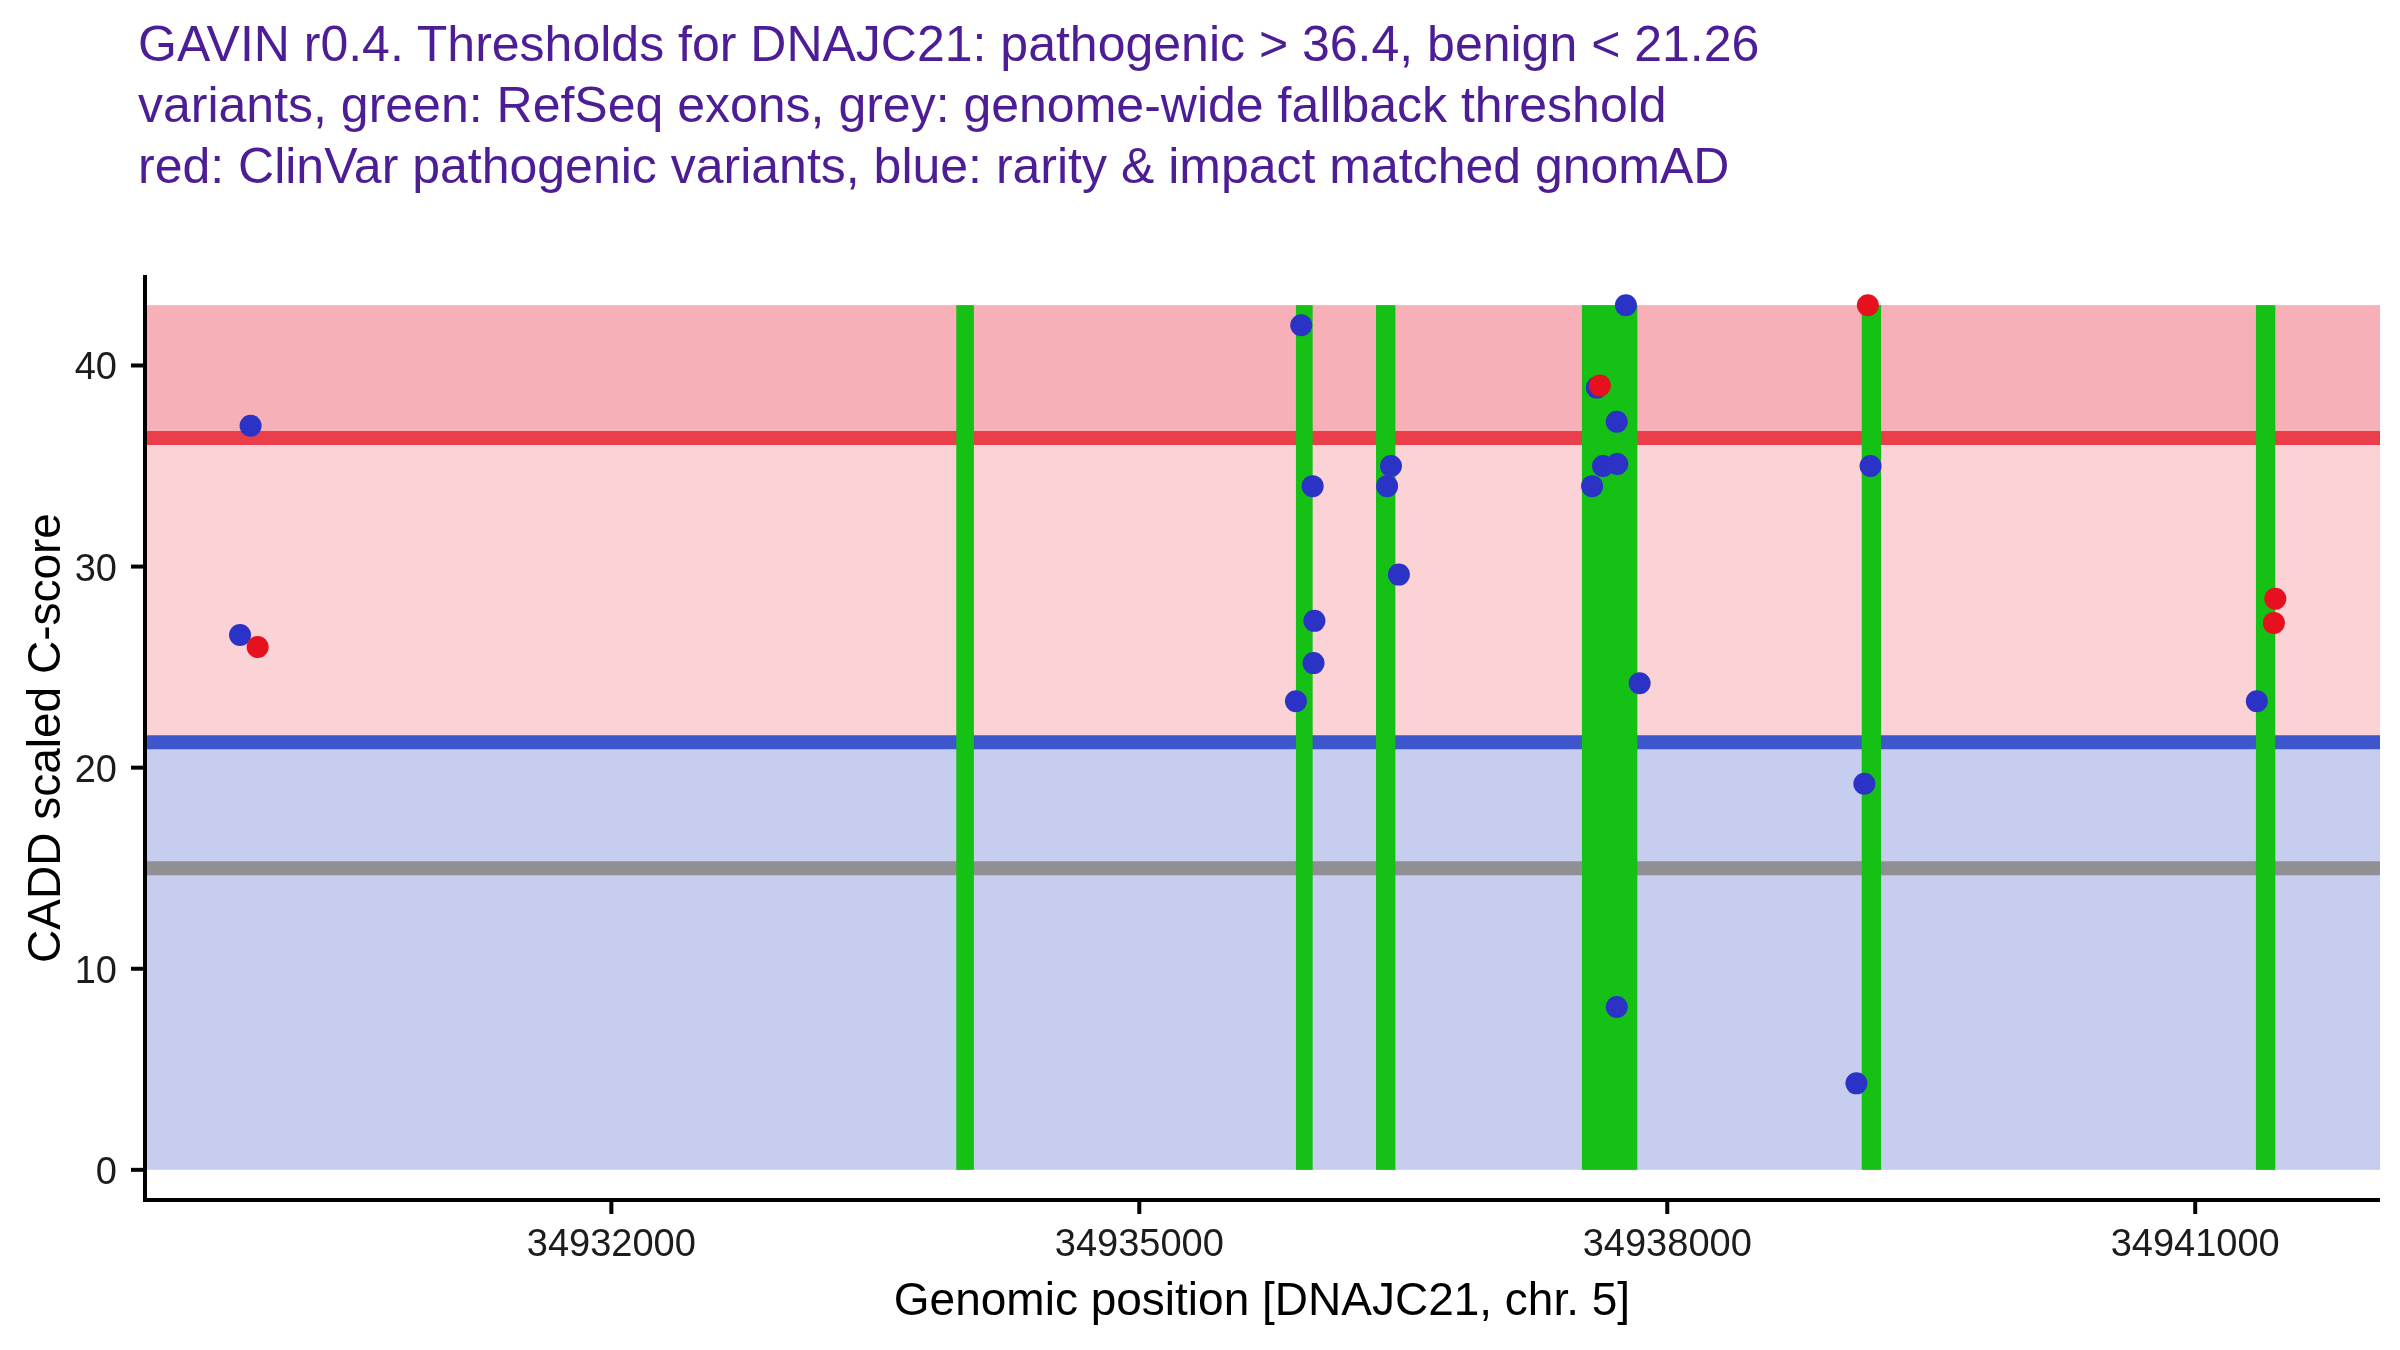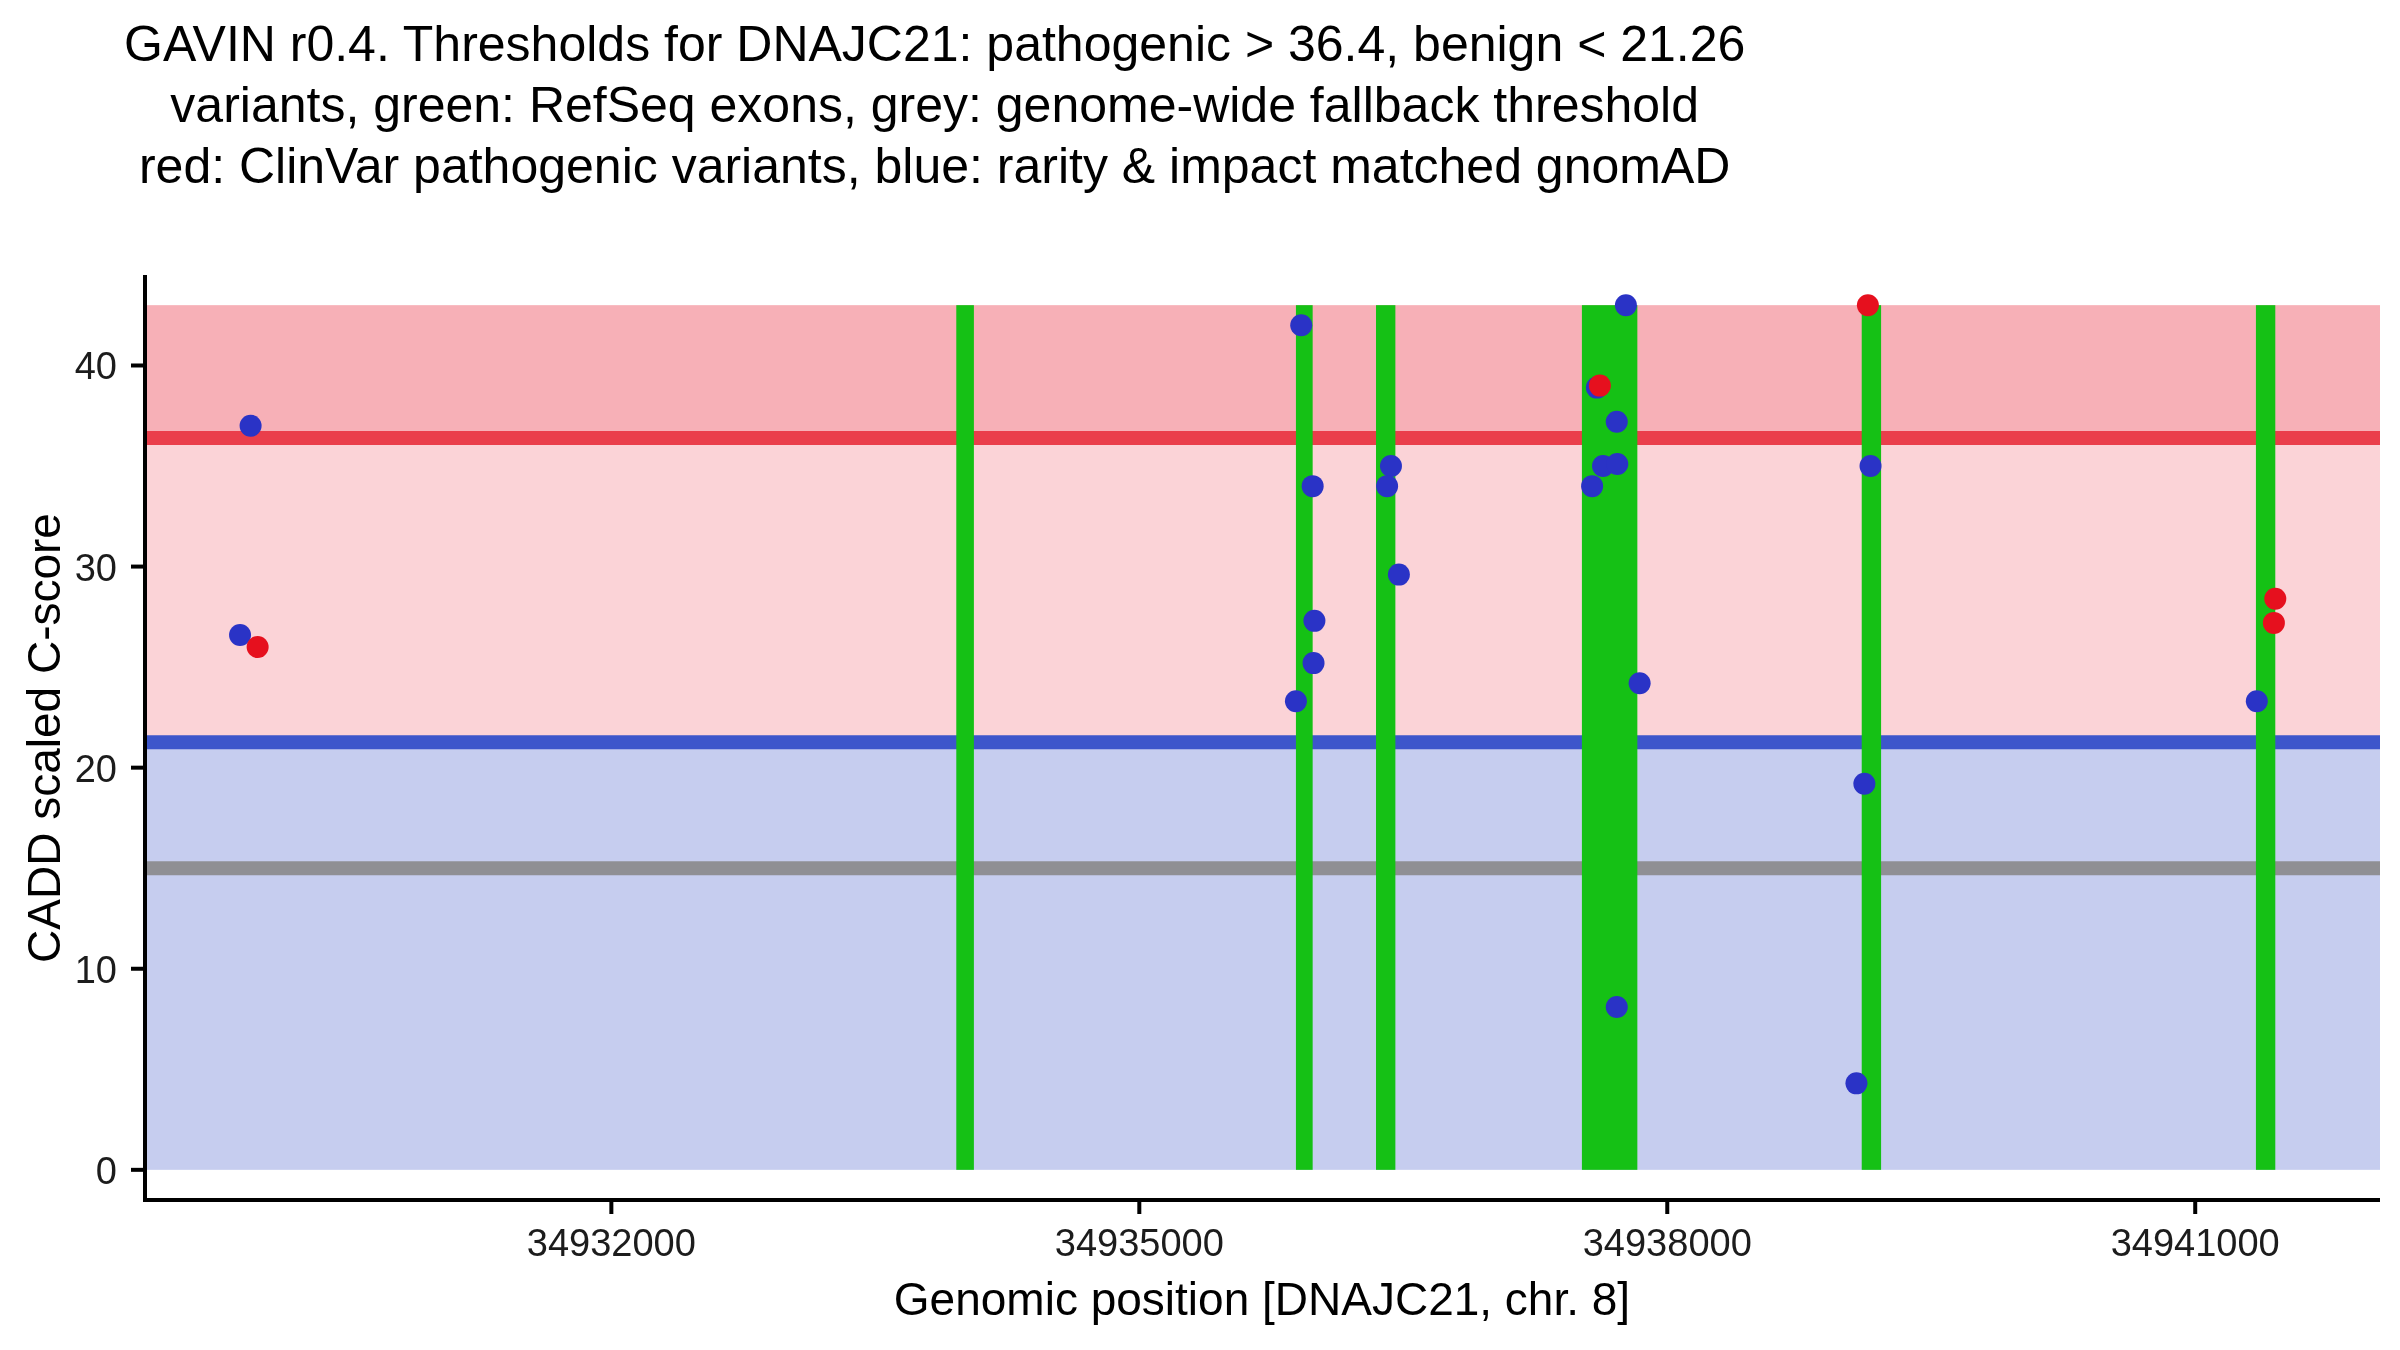--- a/index.html
+++ b/index.html
@@ -10,27 +10,26 @@
   body {
     width: 2400px;
     height: 1350px;
     position: relative;
     overflow: hidden;
     font-family: "Liberation Sans", sans-serif;
     color: #000000;
   }
   .title-block {
     position: absolute;
-    left: 124px;
+    left: 138px;
     top: 14px;
     font-size: 50px;
     line-height: 61px;
-    color: #000000;
+    color: #4c1d95;
     white-space: nowrap;
-    text-align: center;
   }
   .plot-svg {
     position: absolute;
     left: 0;
     top: 0;
     width: 2400px;
     height: 1350px;
   }
   .y-axis-title {
     position: absolute;
@@ -116,13 +115,13 @@
     <text x="117" y="982.75" text-anchor="end" font-size="38" font-family="&quot;Liberation Sans&quot;, sans-serif" fill="#1c1c1c">10</text>
     <line x1="131" x2="145" y1="767.6630434782609" y2="767.6630434782609" stroke="#000000" stroke-width="4"></line>
     <text x="117" y="781.6630434782609" text-anchor="end" font-size="38" font-family="&quot;Liberation Sans&quot;, sans-serif" fill="#1c1c1c">20</text>
     <line x1="131" x2="145" y1="566.5760869565217" y2="566.5760869565217" stroke="#000000" stroke-width="4"></line>
     <text x="117" y="580.5760869565217" text-anchor="end" font-size="38" font-family="&quot;Liberation Sans&quot;, sans-serif" fill="#1c1c1c">30</text>
     <line x1="131" x2="145" y1="365.4891304347826" y2="365.4891304347826" stroke="#000000" stroke-width="4"></line>
     <text x="117" y="379.4891304347826" text-anchor="end" font-size="38" font-family="&quot;Liberation Sans&quot;, sans-serif" fill="#1c1c1c">40</text>
   </svg>
 
 <div class="y-axis-title">CADD scaled C-score</div>
-<div class="x-axis-title">Genomic position [DNAJC21, chr. 8]</div>
+<div class="x-axis-title">Genomic position [DNAJC21, chr. 5]</div>
 
 </body></html>

